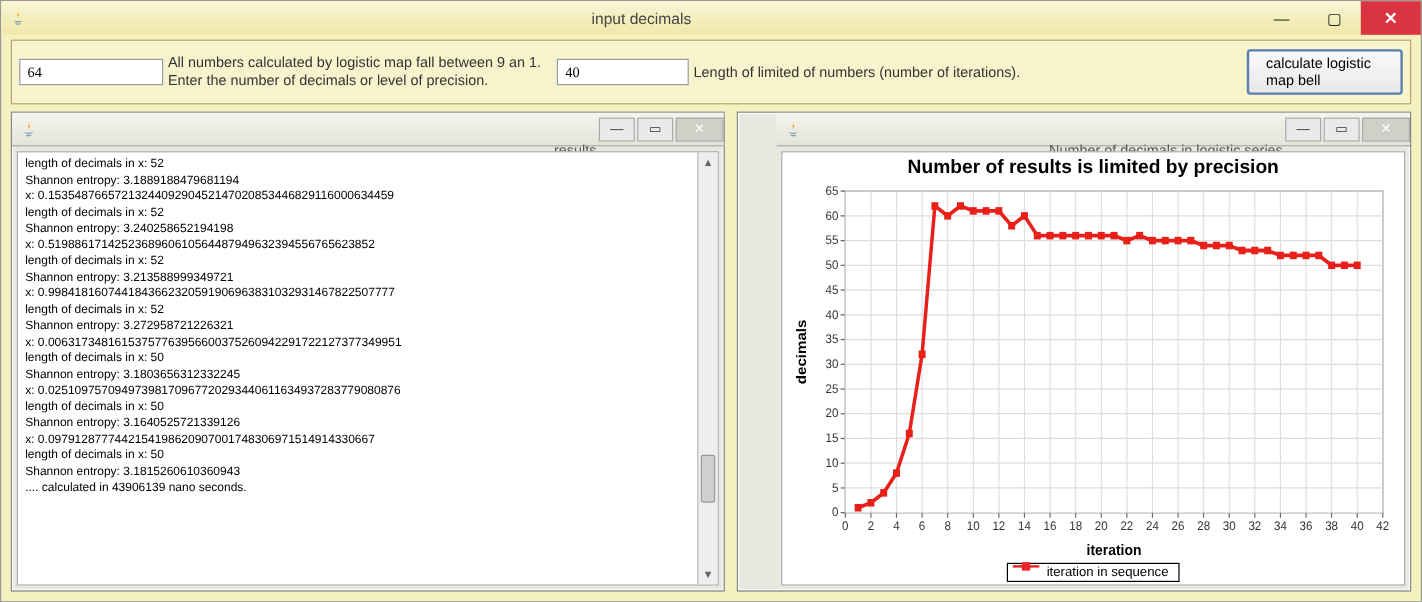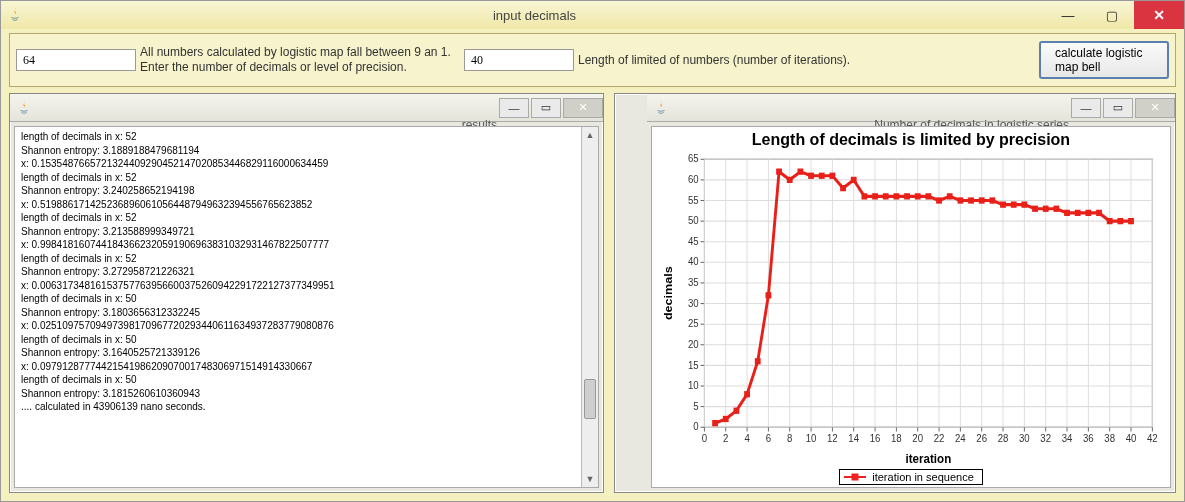--- a/index.html
+++ b/index.html
@@ -209,21 +209,20 @@
     flex: 1;
     width: 100%;
     position: relative;
   }
   .chart-svg { width: 100%; height: 100%; }
   .legend-box {
     border: 1px solid #000;
     padding: 1px 8px 1px 4px;
     font-size: 11px;
     display: flex;
-    align-items: center;
     gap: 6px;
     margin-top: 2px;
   }
   .legend-marker {
     width: 22px;
     height: 2px;
     background: #e22;
     position: relative;
   }
   .legend-marker::after{
@@ -322,21 +321,21 @@
             </svg>
         </span>
         <div class="title-txt">Number of decimals in logistic series</div>
         <div class="iframe-controls">
           <div class="iframe-btn">—</div>
           <div class="iframe-btn">▭</div>
           <div class="iframe-btn close2">✕</div>
         </div>
       </div>
       <div class="chart-panel">
-        <div class="chart-title">Length of decimals is limited by precision</div>
+        <div class="chart-title">Number of results is limited by precision</div>
         <div class="chart-body">
           <svg class="chart-svg" id="chart-svg" viewBox="0 0 520 300" preserveAspectRatio="none">
               <rect x="46" y="6" width="464" height="256" fill="#fff" stroke="#666" stroke-width="1"></rect>
               <line x1="46" y1="262" x2="510" y2="262" stroke="#ddd" stroke-width="1"></line>
               <line x1="42" y1="262" x2="46" y2="262" stroke="#666"></line>
               <text x="40" y="265" text-anchor="end" font-size="10" fill="#333">0</text>
               <line x1="46" y1="242.30769230769232" x2="510" y2="242.30769230769232" stroke="#ddd" stroke-width="1"></line>
               <line x1="42" y1="242.30769230769232" x2="46" y2="242.30769230769232" stroke="#666"></line>
               <text x="40" y="245.30769230769232" text-anchor="end" font-size="10" fill="#333">5</text>
               <line x1="46" y1="222.6153846153846" x2="510" y2="222.6153846153846" stroke="#ddd" stroke-width="1"></line>

